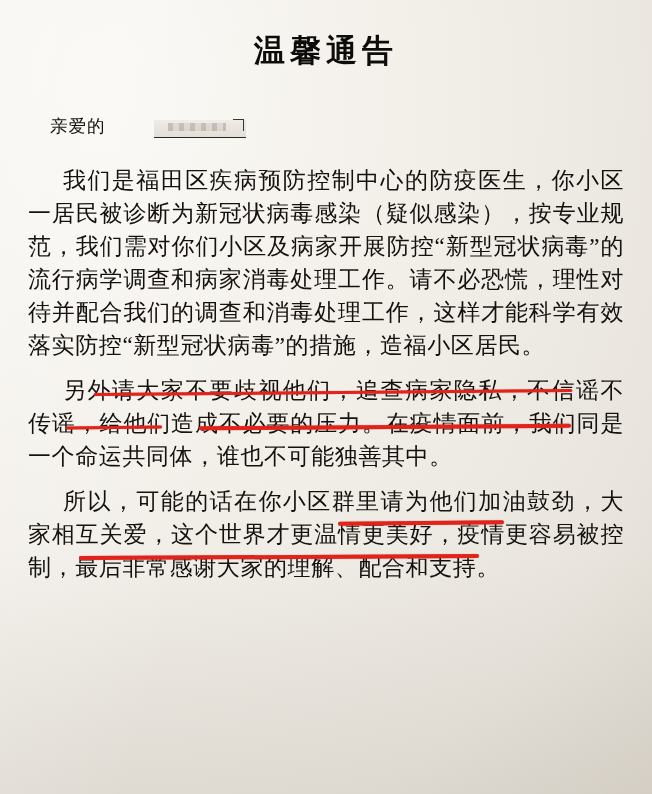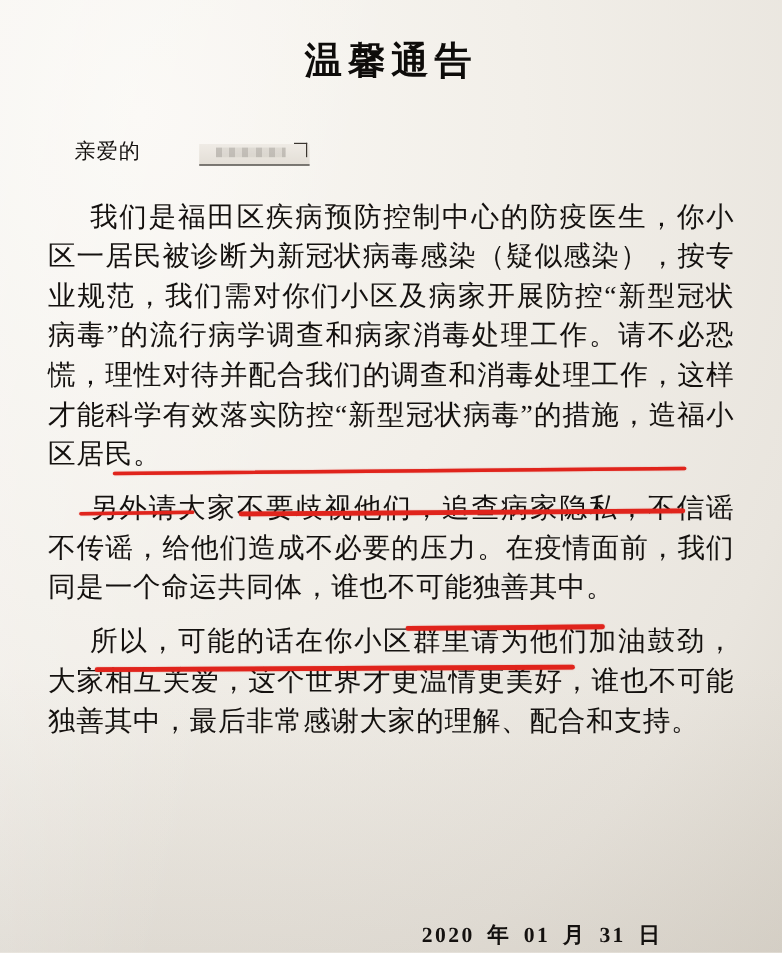--- a/index.html
+++ b/index.html
@@ -27,21 +27,21 @@
     position: absolute;
     inset: 0;
     background:
       linear-gradient(105deg, rgba(255,255,255,0.35) 0%, rgba(255,255,255,0) 40%),
       linear-gradient(0deg, rgba(180,172,160,0.22) 0%, rgba(255,255,255,0) 30%);
     pointer-events: none;
   }
   .doc {
     position: relative;
     z-index: 2;
-    padding: 0 40px;
+    padding: 0 28px;
     box-sizing: border-box;
   }
   .title {
     text-align: center;
     font-size: 31px;
     font-weight: bold;
     letter-spacing: 5px;
     margin-top: 30px;
     margin-bottom: 42px;
     color: #0e0c0a;
@@ -122,30 +122,22 @@
 
   <div class="title">温馨通告</div>
 
   <div class="salutation">
     <span>亲爱的</span>
     <span class="redact"></span>
   </div>
 
   <p class="body">我们是福田区疾病预防控制中心的防疫医生，你小区一居民被诊断为新冠状病毒感染（疑似感染），按专业规范，我们需对你们小区及病家开展防控“新型冠状病毒”的流行病学调查和病家消毒处理工作。请不必恐慌，理性对待并配合我们的调查和消毒处理工作，这样才能科学有效落实防控“新型冠状病毒”的措施，造福小区居民。</p>
   <p class="body">另外请大家不要歧视他们，追查病家隐私，不信谣不传谣，给他们造成不必要的压力。在疫情面前，我们同是一个命运共同体，谁也不可能独善其中。</p>
-  <p class="body">所以，可能的话在你小区群里请为他们加油鼓劲，大家相互关爱，这个世界才更温情更美好，谁也不可能独善其中，最后非常感谢大家的理解、配合和支持。</p>
+  <p class="body">所以，可能的话在你小区群里请为他们加油鼓劲，大家相互关爱，这个世界才更温情更美好，疫情更容易被控制，最后非常感谢大家的理解、配合和支持。</p>
 
-  <div class="date">
-    <span>2020</span>
-    <span>年</span>
-    <span>01</span>
-    <span>月</span>
-    <span>31</span>
-    <span>日</span>
-  </div>
 
 </div>
 
 <div class="mark" style="left:94px; top:391px; width:478px; height:3px; transform:rotate(-0.5deg);"></div>
 <div class="mark" style="left:66px; top:426px; width:96px; height:3px; transform:rotate(-0.7deg);"></div>
 <div class="mark" style="left:199px; top:425px; width:372px; height:3.5px; transform:rotate(-0.4deg);"></div>
 <div class="mark" style="left:338px; top:521px; width:166px; height:3.5px; transform:rotate(-0.5deg);"></div>
 <div class="mark" style="left:79px; top:555px; width:400px; height:3.5px; transform:rotate(-0.3deg);"></div>
 
 </body></html>

